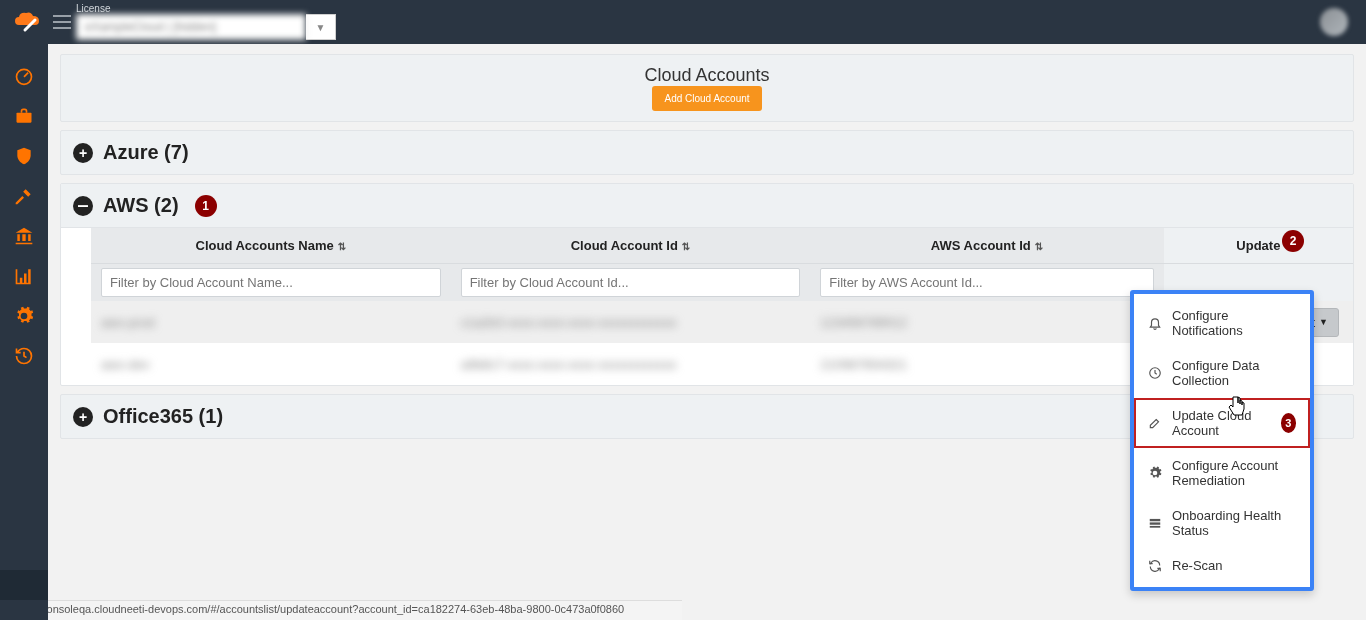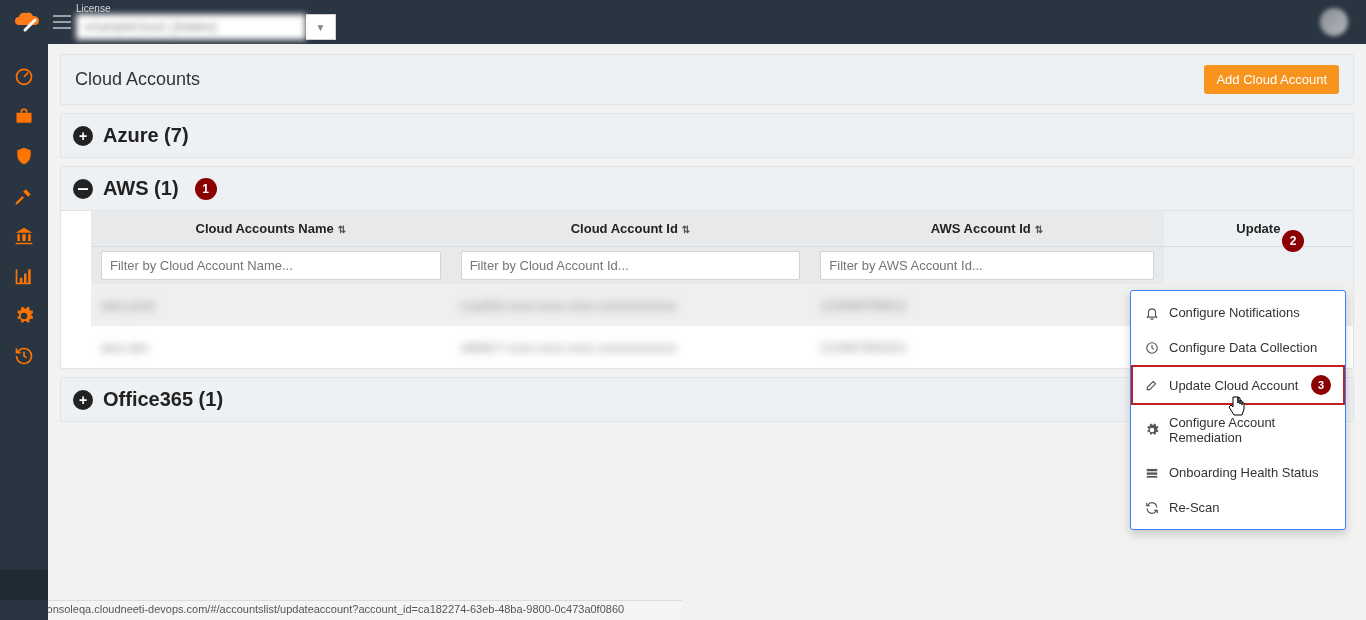--- a/index.html
+++ b/index.html
@@ -102,32 +102,33 @@
     padding: 10px 12px 0 12px;
   }
   .page-header {
     background:#eef1f3;
     border:1px solid #e1e4e7;
     padding: 10px 14px;
     display:flex;
     align-items:center;
     justify-content:space-between;
     border-radius:2px;
+    flex-direction:column;
   }
   .page-title {
     font-size: 18px;
     color:#333;
     font-weight:400;
   }
   .btn-primary {
     background:#f7941d;
     color:#fff;
     border:none;
     padding: 7px 12px;
-    font-size:13px;
+    font-size:10px;
     border-radius:3px;
     cursor:pointer;
   }
   .group-bar {
     margin-top: 8px;
     background:#eef1f3;
     border:1px solid #e1e4e7;
     padding: 10px 12px;
     display:flex;
     align-items:center;
@@ -231,23 +232,23 @@
     align-items:center;
     gap:4px;
   }
   .caret-down { font-size:9px; }
   .actions-cell { text-align:right; padding-right:14px !important; position:relative;}
   
   .dropdown {
     position:absolute;
     top:290px;
     left: 1130px;
-    width: 216px;
+    width: 184px;
     background:#fff;
-    border:1px solid #3b82f6;
+    border:4px solid #3b82f6;
     box-shadow: 0 4px 10px rgba(0,0,0,0.18);
     border-radius:3px;
     z-index:20;
     padding:4px 0;
   }
   .dd-item {
     display:flex;
     align-items:center;
     gap:10px;
     padding:10px 14px;
@@ -383,21 +384,21 @@
   </div>
 
   <div class="group-bar">
     <div class="group-icon">+</div>
     <div class="group-label">Azure (7)</div>
   </div>
 
   <div class="aws-panel">
     <div class="aws-header-row">
       <div class="group-icon" style="font-size:18px;line-height:0.6">‒</div>
-      <div class="group-label">AWS (1)</div>
+      <div class="group-label">AWS (2)</div>
       <div class="badge-num">1</div>
     </div>
 
     <table class="tbl">
       <thead>
         <tr>
           <th class="col-name"><span>Cloud Accounts Name</span><span class="sort">⇅</span></th>
           <th class="col-acctid"><span>Cloud Account Id</span><span class="sort">⇅</span></th>
           <th class="col-awsid"><span>AWS Account Id</span><span class="sort">⇅</span></th>
           <th class="col-actions actions-th"><span>Update</span></th>

